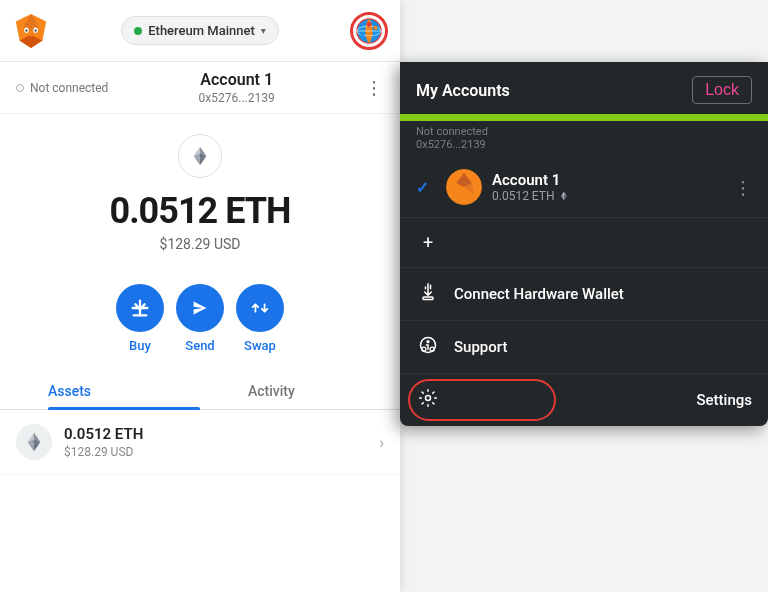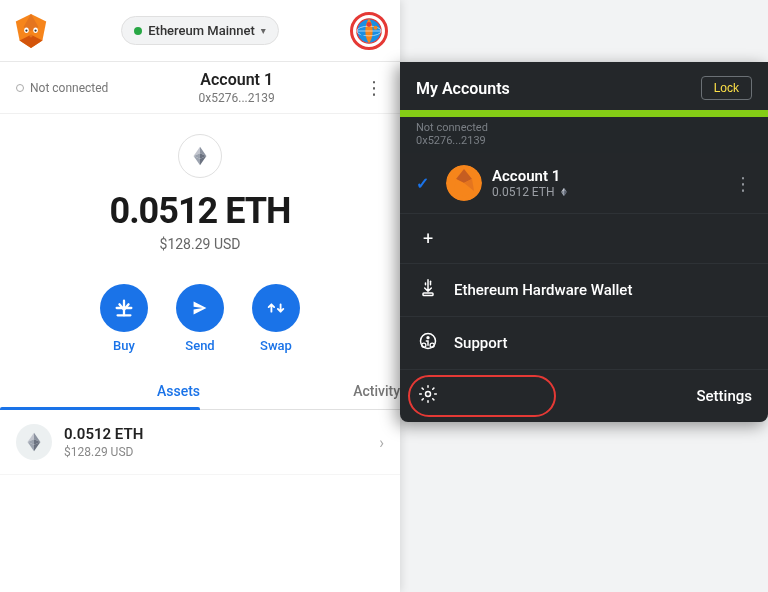--- a/index.html
+++ b/index.html
@@ -163,21 +163,21 @@
     .balance-usd {
       font-size: 14px;
       color: #666;
       margin-top: 4px;
     }
 
     
     .action-buttons {
       display: flex;
       justify-content: center;
-      gap: 28px;
+      gap: 12px;
       padding: 16px 0 20px;
     }
 
     .action-btn {
       display: flex;
       flex-direction: column;
       align-items: center;
       gap: 6px;
       cursor: pointer;
     }
@@ -201,27 +201,28 @@
     }
 
     
     .tabs-bar {
       display: flex;
       border-bottom: 1px solid #e0e0e0;
     }
 
     .tab {
       flex: 1;
-      text-align: right;
+      text-align: left;
       padding: 10px 0;
       font-size: 14px;
       cursor: pointer;
       color: #777;
       font-weight: 500;
       position: relative;
+      margin-left: 48px;
     }
 
     .tab.active {
       color: #1a73e8;
     }
 
     .tab.active::after {
       content: '';
       position: absolute;
       bottom: -1px;
@@ -303,23 +304,23 @@
     .dropdown-title {
       font-size: 16px;
       font-weight: 600;
       color: #fff;
     }
 
     .lock-btn {
       background: transparent;
       border: 1px solid #6b7075;
       border-radius: 4px;
-      color: #fde047;
+      color: #ec4899;
       padding: 4px 12px;
-      font-size: 12px;
+      font-size: 16px;
       cursor: pointer;
     }
 
     
     .dropdown-bg-preview {
       padding: 4px 16px 6px;
       background: rgba(36,39,42,0.95);
       font-size: 11px;
       color: #9a9ea4;
       display: flex;
@@ -604,21 +605,21 @@
 
 
   <div class="dd-menu-item">
     <div class="dd-menu-icon">
       <svg width="20" height="20" viewBox="0 0 24 24" fill="none">
         <path d="M12 2v14M8 12l4 4 4-4M7 18h10a1 1 0 011 1v1a1 1 0 01-1 1H7a1 1 0 01-1-1v-1a1 1 0 011-1z" stroke="white" stroke-width="1.8" stroke-linecap="round" stroke-linejoin="round"></path>
         <line x1="9" y1="6" x2="9" y2="8" stroke="white" stroke-width="1.8" stroke-linecap="round"></line>
         <line x1="15" y1="4" x2="15" y2="8" stroke="white" stroke-width="1.8" stroke-linecap="round"></line>
       </svg>
     </div>
-    <span class="dd-menu-label">Ethereum Hardware Wallet</span>
+    <span class="dd-menu-label">Connect Hardware Wallet</span>
   </div>
 
   <div class="dd-menu-item">
     <div class="dd-menu-icon">
       <svg width="20" height="20" viewBox="0 0 24 24" fill="none">
         <circle cx="12" cy="12" r="9" stroke="white" stroke-width="1.8"></circle>
         <circle cx="12" cy="8" r="2" fill="white"></circle>
         <path d="M10 12h2v5" stroke="white" stroke-width="1.8" stroke-linecap="round"></path>
         <circle cx="7" cy="17" r="2.5" fill="none" stroke="white" stroke-width="1.5"></circle>
         <circle cx="17" cy="17" r="2.5" fill="none" stroke="white" stroke-width="1.5"></circle>

